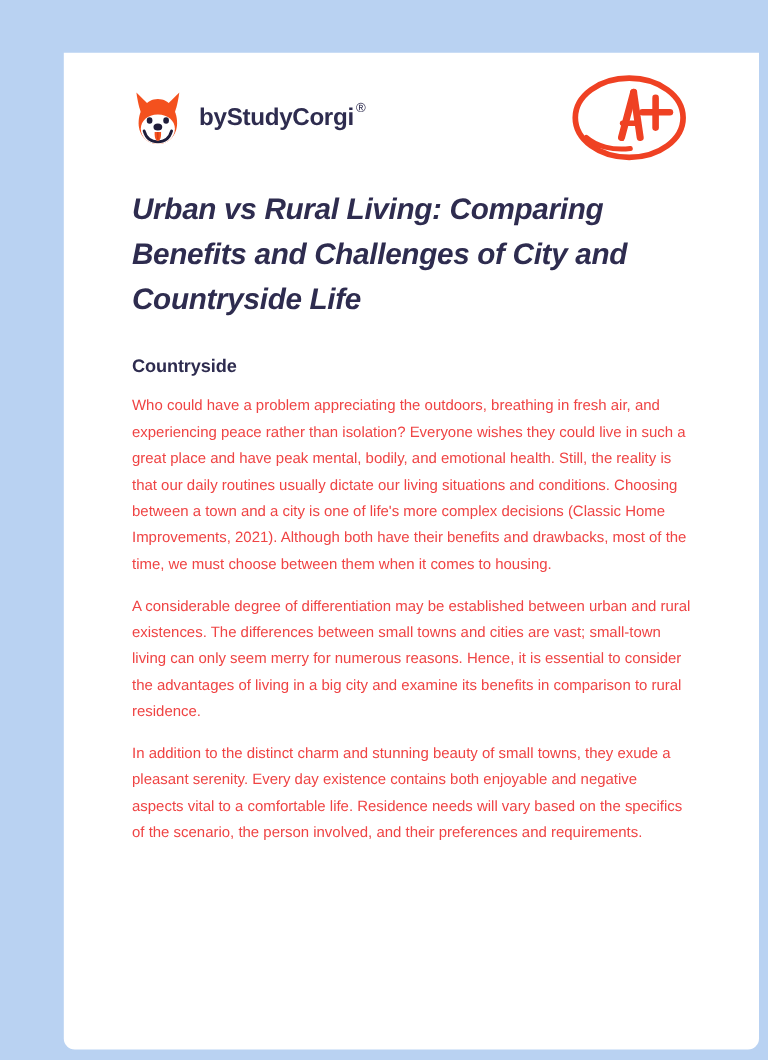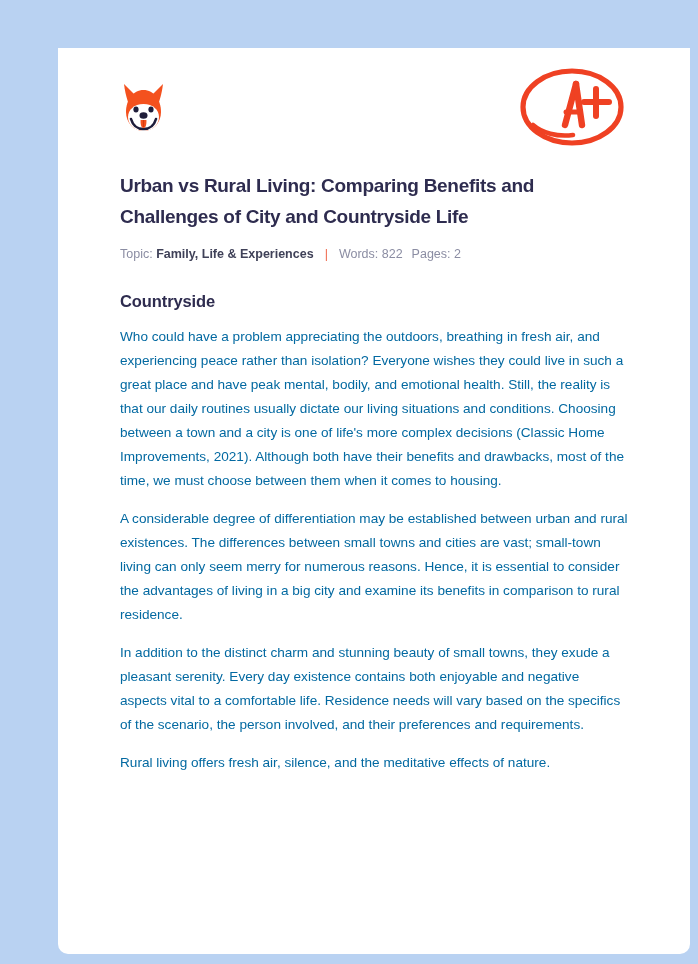--- a/index.html
+++ b/index.html
@@ -61,26 +61,27 @@
     font-weight: normal;
     position: relative;
     top: -3px;
     left: 2px;
   }
 
   .grade-badge { display: block; }
 
   
   .doc-title {
-    font-size: 19px;
-    line-height: 31px;
+    font-size: 27px;
+    line-height: 41px;
     font-weight: bold;
     color: #2e2c4f;
     letter-spacing: -0.3px;
     margin: 17px 0 0 0;
+    font-style: italic;
   }
 
   
   .doc-meta {
     margin-top: 15px;
     font-size: 12.5px;
     color: #8b8da3;
     display: flex;
     align-items: center;
     flex-wrap: wrap;
@@ -103,21 +104,21 @@
     font-size: 16.5px;
     font-weight: bold;
     color: #2e2c4f;
     margin: 31px 0 0 0;
     letter-spacing: -0.1px;
   }
 
   .body-para {
     font-size: 13.6px;
     line-height: 24px;
-    color: #0369a1;
+    color: #ef4444;
     margin: 14px 0 0 0;
   }
 </style>
 </head>
 <body>
 
 <div class="page-sheet">
   <div class="page-inner">
 
     <div class="doc-header">
@@ -130,47 +131,48 @@
             <path d="M23.5 9 C34 9 41 19 41 31 C41 42 33 50 23.5 50 C14 50 6 42 6 31 C6 19 13 9 23.5 9 Z" fill="#f4511e"></path>
             <path d="M23.5 23 C33 23 39 29 39 36 C39 44 32 50 23.5 50 C15 50 8 44 8 36 C8 29 14 23 23.5 23 Z" fill="#ffffff"></path>
             <ellipse cx="16" cy="28.5" rx="2.6" ry="3" fill="#1f1d3a"></ellipse>
             <ellipse cx="31" cy="28.5" rx="2.6" ry="3" fill="#1f1d3a"></ellipse>
             <ellipse cx="23.5" cy="34.5" rx="4" ry="3.2" fill="#1f1d3a"></ellipse>
             <path d="M11 38 C13 45 18 48 23.5 48 C29 48 34 45 36 38" stroke="#1f1d3a" stroke-width="2.6" fill="none" stroke-linecap="round"></path>
             <path d="M20.6 39 C20.6 39 20 47 23.5 47 C27 47 26.4 39 26.4 39 Z" fill="#f4511e"></path>
             <path d="M23.5 39 L23.5 46" stroke="#d63a12" stroke-width="1.1"></path>
           </svg>
         </span>
+        <span class="brand-text">
+          <span>by </span>
+            <span>StudyCorgi</span>
+            <span class="reg">®</span>
+        </span>
       </div>
 
       <div>
         <svg class="grade-badge" width="112" height="88" viewBox="0 0 112 88" xmlns="http://www.w3.org/2000/svg">
           <ellipse cx="56" cy="44" rx="49" ry="36" fill="none" stroke="#ef4123" stroke-width="5.2"></ellipse>
           <path d="M17 62 C26 70 41 74 57 72" fill="none" stroke="#ef4123" stroke-width="4.6" stroke-linecap="round"></path>
           <path d="M49 62 L60 21" fill="none" stroke="#ef4123" stroke-width="6.4" stroke-linecap="round"></path>
           <path d="M60 21 L66 62" fill="none" stroke="#ef4123" stroke-width="6.4" stroke-linecap="round"></path>
           <path d="M50 49 L64 49" fill="none" stroke="#ef4123" stroke-width="5" stroke-linecap="round"></path>
           <path d="M80 26 L80 53" fill="none" stroke="#ef4123" stroke-width="6" stroke-linecap="round"></path>
           <path d="M68 39 L93 39" fill="none" stroke="#ef4123" stroke-width="6" stroke-linecap="round"></path>
         </svg>
       </div>
 
     </div>
 
     <h1 class="doc-title">Urban vs Rural Living: Comparing Benefits and Challenges of City and Countryside Life</h1>
 
-    <div class="doc-meta">
-      <span class="meta-label">Topic:</span><span> </span><span class="meta-topic">Family, Life &amp; Experiences</span><span class="meta-sep">|</span><span class="meta-stat">Words:</span><span> </span><span class="meta-stat">822</span><span class="meta-gap"></span><span class="meta-stat">Pages:</span><span> </span><span class="meta-stat">2</span>
-    </div>
 
     <div>
 
       <h2 class="section-heading">Countryside</h2>
       <p class="body-para">Who could have a problem appreciating the outdoors, breathing in fresh air, and experiencing peace rather than isolation? Everyone wishes they could live in such a great place and have peak mental, bodily, and emotional health. Still, the reality is that our daily routines usually dictate our living situations and conditions. Choosing between a town and a city is one of life's more complex decisions (Classic Home Improvements, 2021). Although both have their benefits and drawbacks, most of the time, we must choose between them when it comes to housing.</p>
 
       <p class="body-para">A considerable degree of differentiation may be established between urban and rural existences. The differences between small towns and cities are vast; small-town living can only seem merry for numerous reasons. Hence, it is essential to consider the advantages of living in a big city and examine its benefits in comparison to rural residence.</p>
       <p class="body-para">In addition to the distinct charm and stunning beauty of small towns, they exude a pleasant serenity. Every day existence contains both enjoyable and negative aspects vital to a comfortable life. Residence needs will vary based on the specifics of the scenario, the person involved, and their preferences and requirements.</p>
-      <p class="body-para">Rural living offers fresh air, silence, and the meditative effects of nature.</p>
 
     </div>
 
   </div>
 </div>
 
 </body></html>

